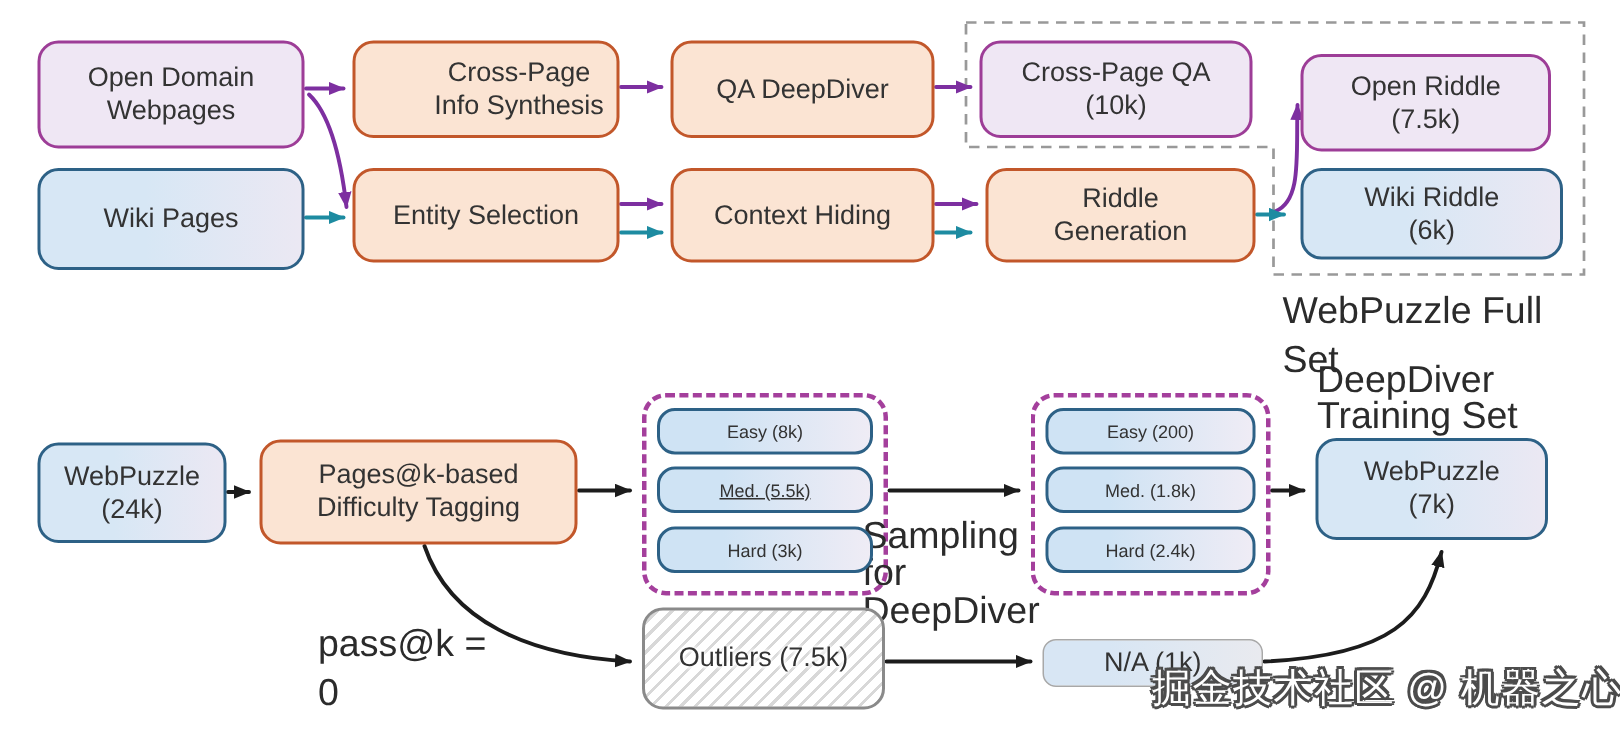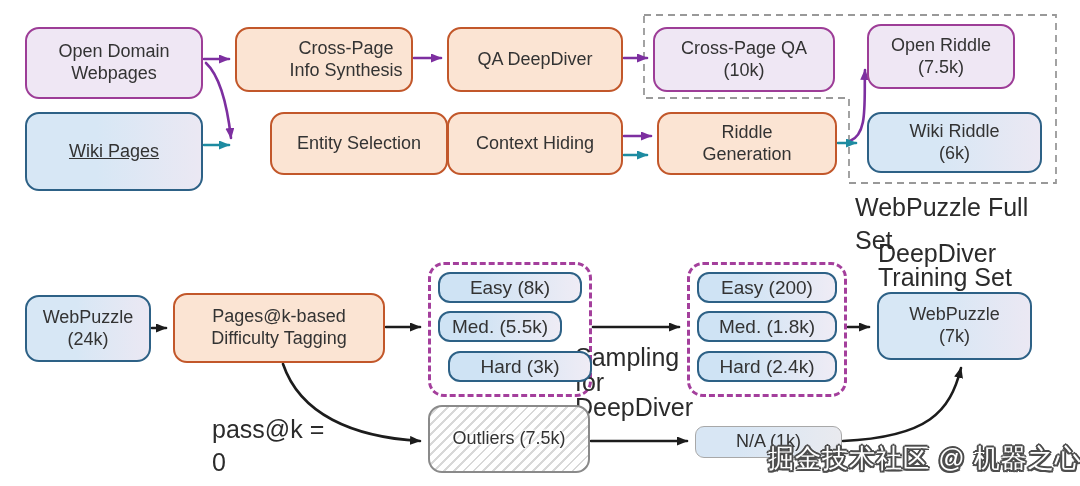--- a/index.html
+++ b/index.html
@@ -19,21 +19,21 @@
     position:absolute; z-index:2; display:flex; align-items:center; justify-content:center;
     text-align:center; white-space:pre-line; font-size:18px; line-height:1.22;
     border-radius:14px; box-sizing:border-box; color:var(--text);
   }
   .purple-node{border:2.5px solid var(--purple_border); background:var(--purple_fill);}
   .blue-node{border:2.5px solid var(--blue_border);
     background:linear-gradient(90deg,var(--blue_fill_a) 40%,var(--blue_fill_b) 100%);}
   .orange-node{border:2.5px solid var(--orange_border); background:var(--orange_fill);}
   .pill{
     position:absolute; z-index:3; display:flex; align-items:center; justify-content:center;
-    font-size:19px; border-radius:12px; box-sizing:border-box;
+    font-size:12px; border-radius:12px; box-sizing:border-box;
     border:2px solid var(--blue_border);
     background:linear-gradient(90deg,#cfe3f4 30%,#efecf5 100%);
   }
   .dashed-magenta{
     position:absolute; z-index:2; border:3px dashed var(--dash_magenta);
     border-radius:16px; box-sizing:border-box; background:transparent;
   }
   .outliers-node{
     border:2px solid #8a8a8a; border-radius:14px;
     background:repeating-linear-gradient(135deg,#ffffff 0 5px,#d8d8d8 5px 7px);
@@ -100,46 +100,46 @@
     <path class="st-k" marker-end="url(#ah-k)" d="M386,327 H420"></path>
     <path class="st-k" marker-end="url(#ah-k)" d="M593,327 H679"></path>
     <path class="st-k" marker-end="url(#ah-k)" d="M848,327 H869"></path>
     <path class="st-k" marker-end="url(#ah-k)" d="M283,364 C300,414 352,437 420,441"></path>
     <path class="st-k" marker-end="url(#ah-k)" d="M591,441 H687"></path>
     <path class="st-k" marker-end="url(#ah-k)" d="M843,441 C928,437 950,412 961,368"></path>
   </svg>
 
   <div class="node purple-node" style="left:25px;top:27px;width:178px;height:72px;">Open Domain
 Webpages</div>
-  <div class="node blue-node" style="left:25px;top:112px;width:178px;height:79px;text-decoration:underline;">Wiki Pages</div>
+  <div class="node blue-node" style="left:25px;top:112px;width:178px;height:68px;">Wiki Pages</div>
   <div class="node orange-node" style="left:235px;top:27px;width:178px;height:65px;padding-left:44px;">Cross-Page
 Info Synthesis</div>
-  <div class="node orange-node" style="left:235px;top:112px;width:178px;height:63px;margin-left:35px;">Entity Selection</div>
+  <div class="node orange-node" style="left:235px;top:112px;width:178px;height:63px;">Entity Selection</div>
   <div class="node orange-node" style="left:447px;top:27px;width:176px;height:65px;">QA DeepDiver</div>
   <div class="node orange-node" style="left:447px;top:112px;width:176px;height:63px;">Context Hiding</div>
   <div class="node purple-node" style="left:653px;top:27px;width:182px;height:65px;">Cross-Page QA
 (10k)</div>
   <div class="node orange-node" style="left:657px;top:112px;width:180px;height:63px;">Riddle
 Generation</div>
-  <div class="node purple-node" style="left:867px;top:24px;width:148px;height:65px;">Open Riddle
+  <div class="node purple-node" style="left:867px;top:36px;width:167px;height:65px;">Open Riddle
 (7.5k)</div>
   <div class="node blue-node" style="left:867px;top:112px;width:175px;height:61px;">Wiki Riddle
 (6k)</div>
 
   <div class="label" style="left:855px;top:191px;width:195px;">WebPuzzle Full Set</div>
 
   <div class="node blue-node" style="left:25px;top:295px;width:126px;height:67px;">WebPuzzle
 (24k)</div>
   <div class="node orange-node" style="left:173px;top:293px;width:212px;height:70px;">Pages@k-based
 Difficulty Tagging</div>
 
   <div class="dashed-magenta" style="left:428px;top:262px;width:164px;height:135px;"></div>
   <div class="pill" style="left:438px;top:272px;width:144px;height:31px;">Easy (8k)</div>
-  <div class="pill" style="left:438px;top:311px;width:124px;height:31px;">Med. (5.5k)</div>
-  <div class="pill" style="left:448px;top:351px;width:144px;height:31px;">Hard (3k)</div>
+  <div class="pill" style="left:438px;top:311px;width:144px;height:31px;text-decoration:underline;">Med. (5.5k)</div>
+  <div class="pill" style="left:438px;top:351px;width:144px;height:31px;">Hard (3k)</div>
 
   <div class="dashed-magenta" style="left:687px;top:262px;width:160px;height:135px;"></div>
   <div class="pill" style="left:697px;top:272px;width:140px;height:31px;text-align:right;">Easy (200)</div>
   <div class="pill" style="left:697px;top:311px;width:140px;height:31px;">Med. (1.8k)</div>
   <div class="pill" style="left:697px;top:351px;width:140px;height:31px;">Hard (2.4k)</div>
 
   <div class="label" style="left:575px;top:345px;width:125px;line-height:25px;">Sampling
 for
 DeepDiver</div>
   <div class="label" style="left:878px;top:241px;width:152px;line-height:24px;">DeepDiver

